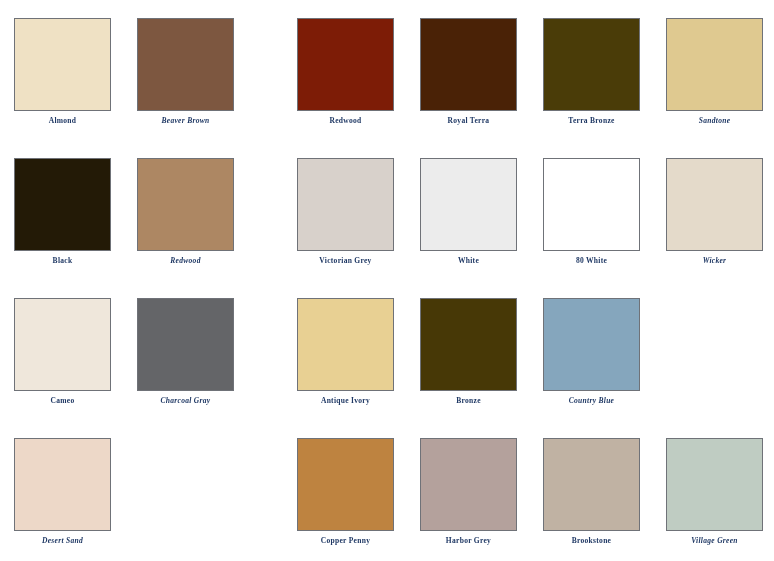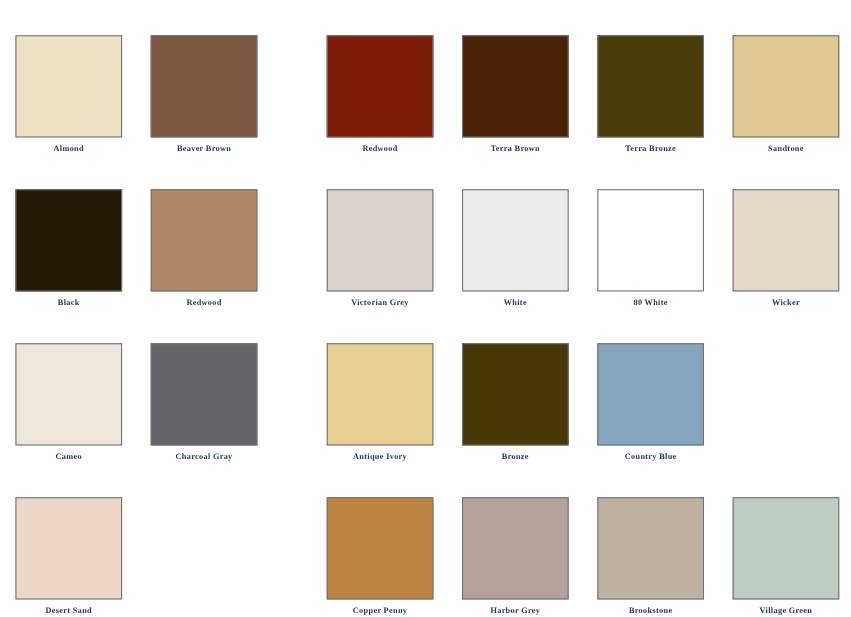--- a/index.html
+++ b/index.html
@@ -24,28 +24,27 @@
     position: absolute;
     top: 0;
     height: 561px;
   }
   #group-left  { left: 14px;  width: 219px; }
   #group-right { left: 297px; width: 465px; }
 
   .swatch-row {
     display: flex;
     height: 140px;
-    align-items: flex-end;
   }
   .swatch-cell {
     width: 97px;
     margin-right: 26px;
     box-sizing: border-box;
   }
-  .swatch-cell:last-child { margin-right: 0; }
+  .swatch-cell:last-child { margin-right: 0; font-style: italic; }
 
   .swatch-chip {
     margin-top: 18px;
     width: 97px;
     height: 93px;
     border: 1px solid #6f7278;
     box-sizing: border-box;
   }
   .swatch-label {
     margin-top: 5px;
@@ -110,21 +109,21 @@
 
   <div class="swatch-group" id="group-right">
 
     <div class="swatch-row">
       <div class="swatch-cell">
         <div class="swatch-chip" style="background-color: rgb(125, 28, 6);"></div>
         <div class="swatch-label">Redwood</div>
       </div>
       <div class="swatch-cell">
         <div class="swatch-chip" style="background-color: rgb(74, 34, 6);"></div>
-        <div class="swatch-label">Terra Brown</div>
+        <div class="swatch-label">Royal Terra</div>
       </div>
       <div class="swatch-cell">
         <div class="swatch-chip" style="background-color: rgb(74, 60, 8);"></div>
         <div class="swatch-label">Terra Bronze</div>
       </div>
       <div class="swatch-cell">
         <div class="swatch-chip" style="background-color: rgb(223, 201, 144);"></div>
         <div class="swatch-label">Sandtone</div>
       </div>
     </div>

